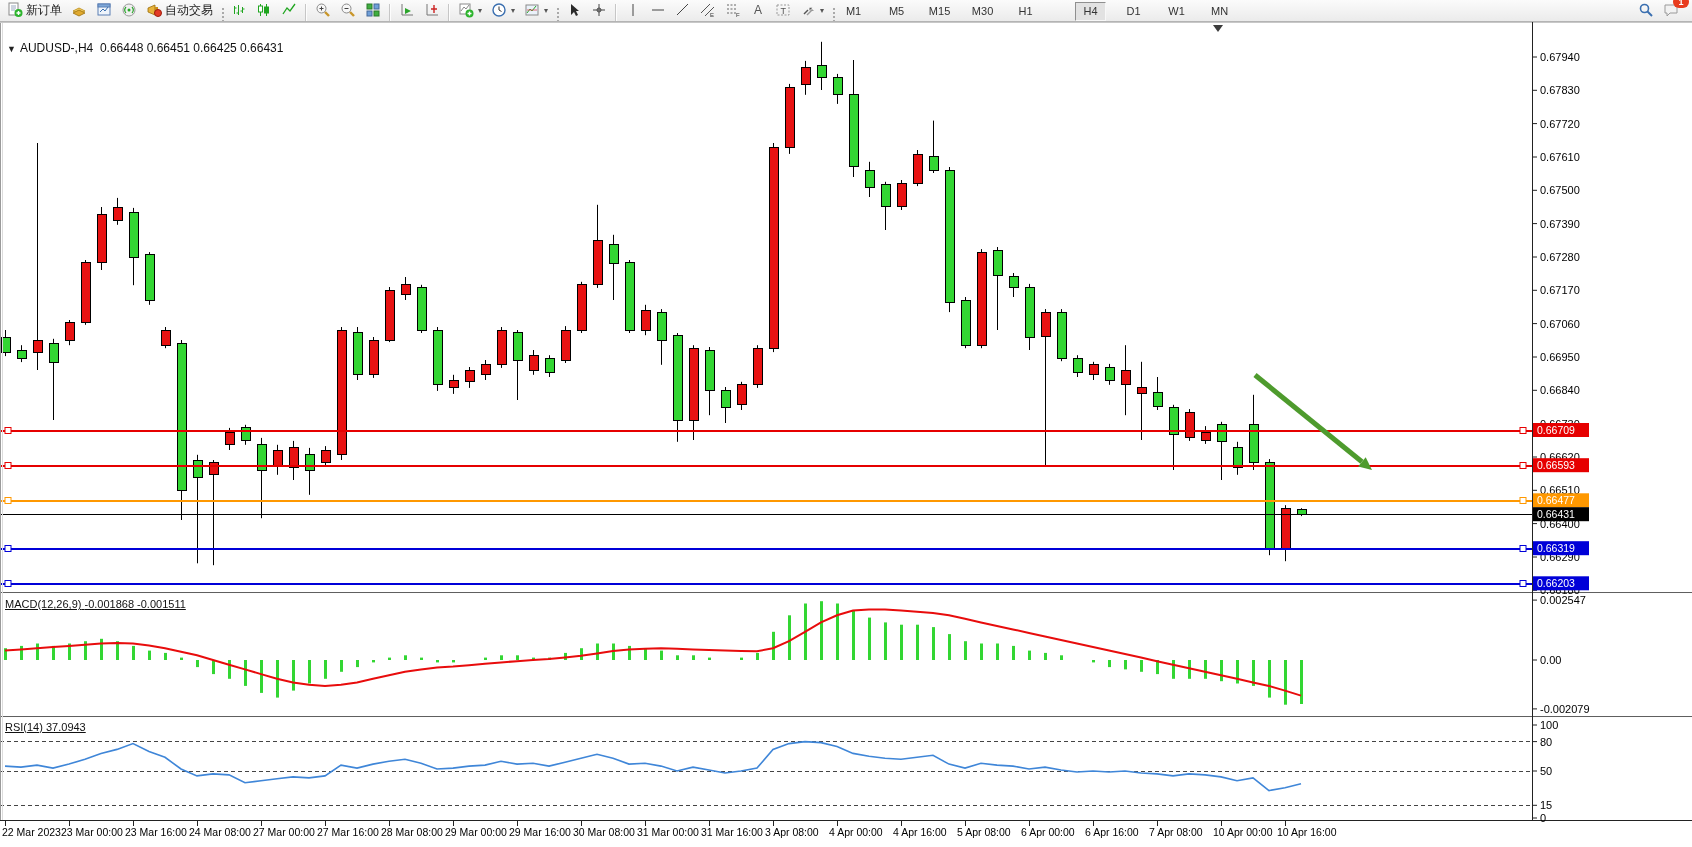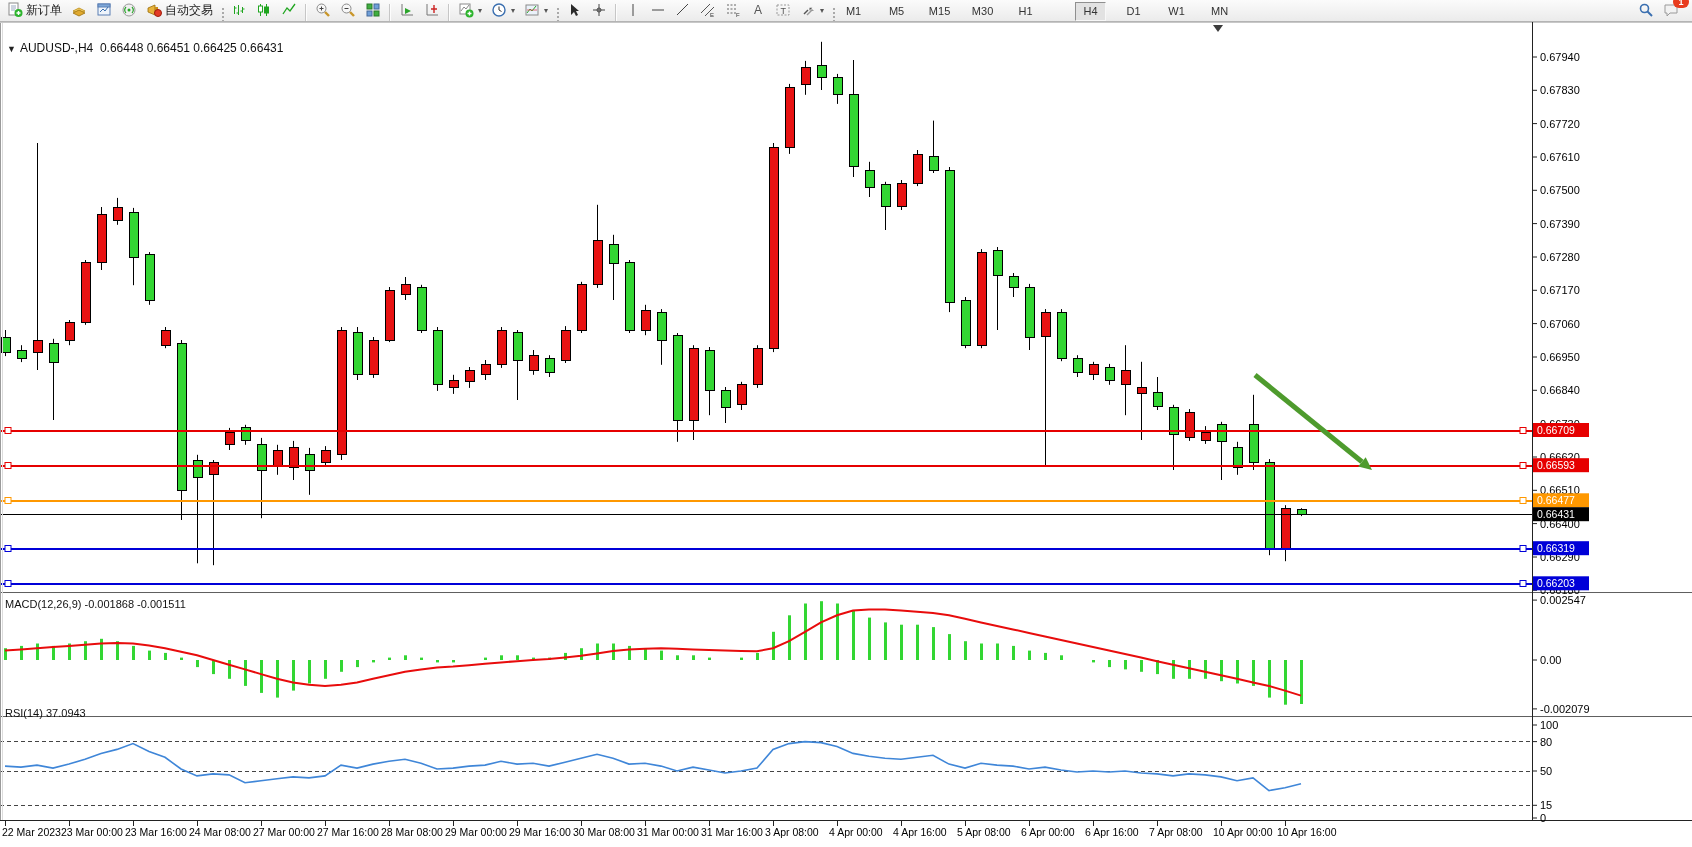--- a/index.html
+++ b/index.html
@@ -23,23 +23,23 @@
   .spacer{flex:1}
   .chat-wrap{position:relative;margin-right:6px;}
   .badge{position:absolute;top:-4px;right:-7px;background:#e83c1e;color:#fff;font-size:9px;font-weight:bold;
     min-width:12px;height:12px;line-height:12px;border-radius:7px;text-align:center;padding:0 2px;}
   
   #chart-wrap{position:absolute;top:22px;left:0;width:1692px;height:825px;background:#fff;}
   #chart-svg{position:absolute;top:0;left:0;}
   .overlay{position:absolute;z-index:5;color:#111;pointer-events:none;}
   .chart-title{top:5px;left:7px;font-size:12px;margin-top:14px;}
   .chart-title .tri{font-size:9px;color:#222;margin-right:4px;}
-  .pane-label{font-size:11px;}
+  .pane-label{font-size:11px;text-decoration:underline;}
   .macd-label{top:576px;left:5px;}
-  .rsi-label{top:685px;left:5px;}
+  .rsi-label{top:699px;left:5px;}
 </style>
 </head>
 <body>
 
 <div class="toolbar">
   <div class="tbtn">
     <span>
         <svg width="16" height="16">
       <rect x="2" y="1" width="9" height="12" fill="#fff" stroke="#8a8a8a"></rect>
       <path d="M4 4h5M4 6h5M4 8h4" stroke="#9aa7c0" stroke-width="1" fill="none"></path>

